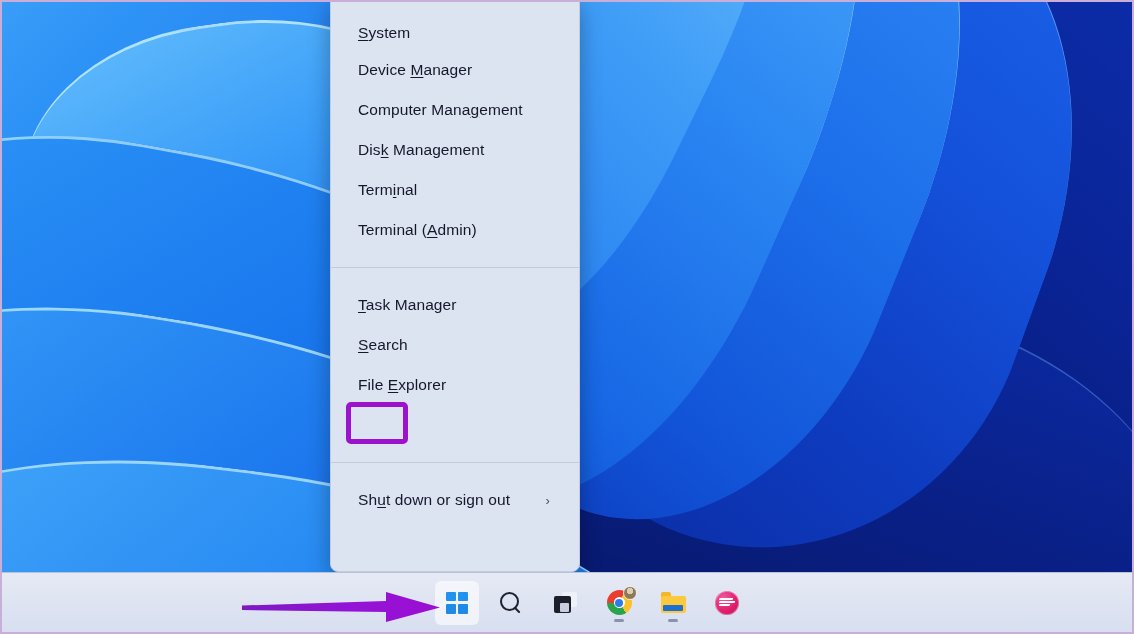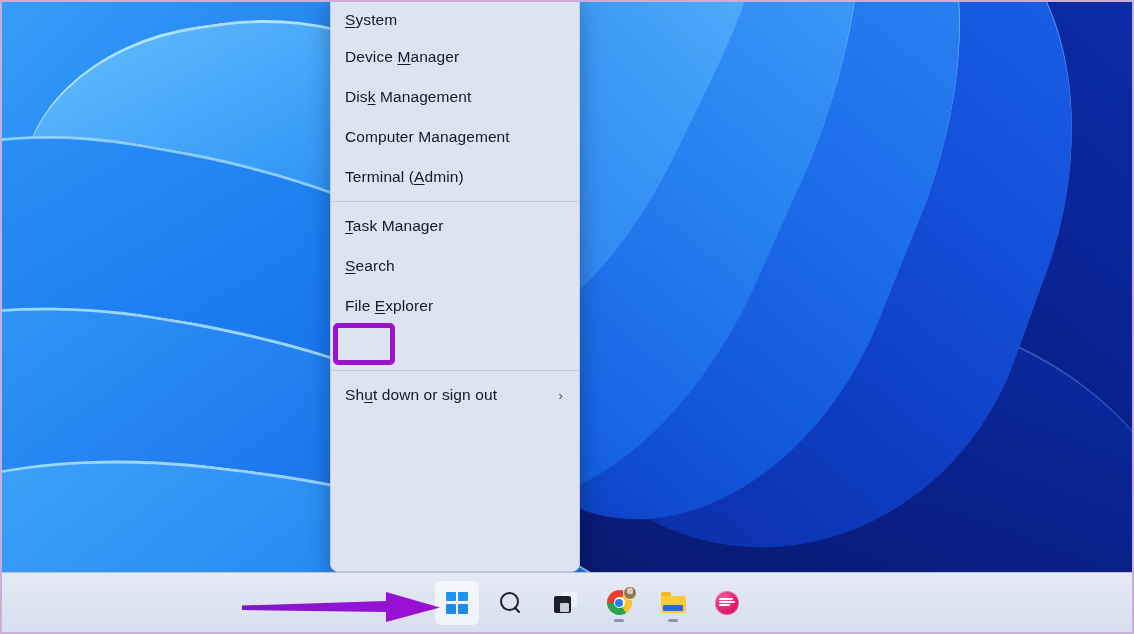--- a/index.html
+++ b/index.html
@@ -122,21 +122,21 @@
     position: absolute;
     left: 328px; top: -2px;
     width: 250px; height: 572px;
     background: #dde4f1;
     border: 1px solid #c2cbe0;
     border-radius: 0 0 8px 8px;
     box-shadow: 0 6px 22px rgba(0,0,0,.30);
     z-index: 20;
     overflow: hidden;
   }
-  .menu-group { padding: 0; }
+  .menu-group { padding: 13px; }
   .menu-item {
     height: 40px;
     display: flex; align-items: center;
     padding: 0 10px 0 14px;
     color: #15172b;
     font-size: 15.5px;
     letter-spacing: .1px;
     cursor: default;
     white-space: nowrap;
   }
@@ -316,24 +316,27 @@
   <div id="winx-menu">
 
     <div class="menu-group">
       <div class="menu-item first-top">
         <span class="lbl"><span class="acc">S</span>ystem</span>
       </div>
       <div class="menu-item">
         <span class="lbl">Device <span class="acc">M</span>anager</span>
       </div>
       <div class="menu-item">
+        <span class="lbl">Computer Mana<span class="acc">g</span>ement</span>
+      </div>
+      <div class="menu-item">
         <span class="lbl">Dis<span class="acc">k</span> Management</span>
       </div>
       <div class="menu-item">
-        <span class="lbl">Computer Mana<span class="acc">g</span>ement</span>
+        <span class="lbl">Term<span class="acc">i</span>nal</span>
       </div>
       <div class="menu-item">
         <span class="lbl">Terminal (<span class="acc">A</span>dmin)</span>
       </div>
     </div>
 
     <div class="menu-sep"></div>
 
     <div class="menu-group">
       <div class="menu-item">

